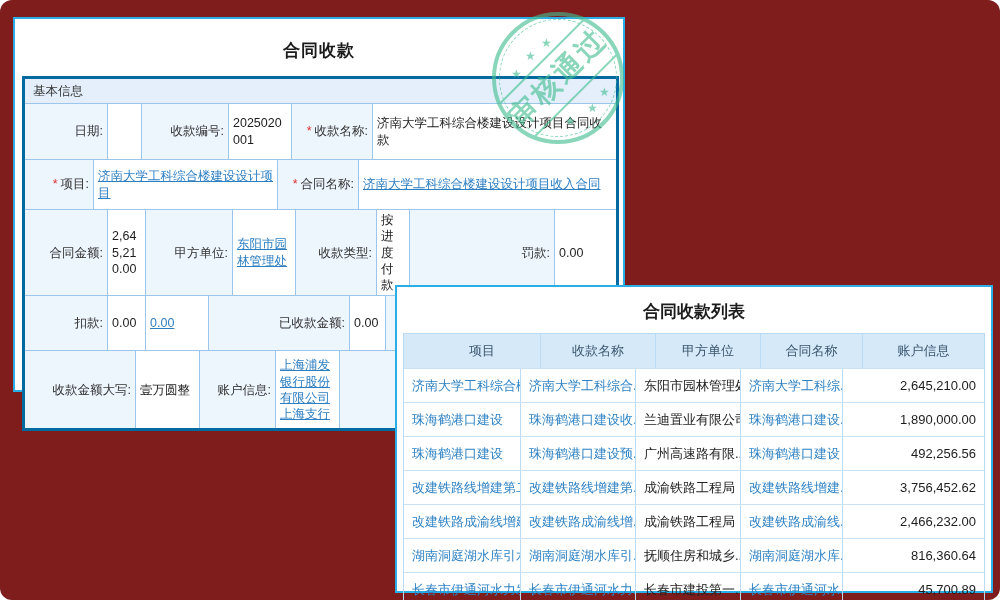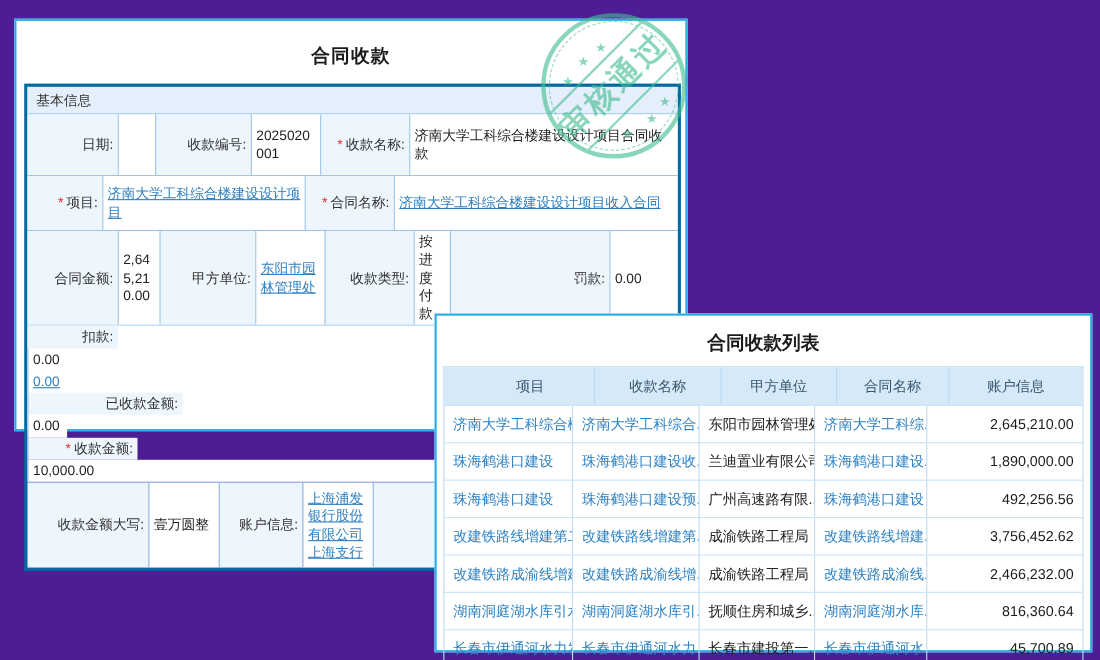--- a/index.html
+++ b/index.html
@@ -1,18 +1,18 @@
 <!DOCTYPE html>
 <html><head>
 <meta charset="utf-8">
 <style>
   * { margin:0; padding:0; box-sizing:border-box; }
   html,body { width:1000px; height:600px; background:#fff;
     font-family:"Liberation Sans", sans-serif; color:#222; }
-  #stage { position:relative; width:1000px; height:600px; background:#4c1d95; overflow:hidden; }
+  #stage { position:relative; width:1000px; height:600px; background:#7f1d1d; overflow:hidden;border-radius:12px; }
 
   
   .panel { position:absolute; background:#fff; border:2px solid #2aaee8; }
   #form-panel { left:13px; top:17px; width:612px; height:375px; padding:7px; z-index:1; }
   .panel-title { text-align:center; font-size:17px; font-weight:bold; color:#1b1b1b;
     padding:13px 0 14px 0; letter-spacing:1px; }
   #form-table { border:3px solid #0369a1; width:597px; }
   #section-bar { background:#e4effb; border-bottom:1px solid #9cc5ec; height:25px;
     line-height:24px; padding-left:8px; font-size:12.5px; color:#333; }
   .frow { display:flex; border-top:1px solid #9cc5ec; }
@@ -104,21 +104,21 @@
             </div>
             <div class="fcell lab" style="width: 81px; flex-shrink: 0;">
               <span>收款类型:</span>
             </div>
             <div class="fcell val" style="width: 33px; flex-shrink: 0;">按进度付款</div>
             <div class="fcell lab" style="width: 145px; flex-shrink: 0;">
               <span>罚款:</span>
             </div>
             <div class="fcell val" style="flex: 1 0 0%;">0.00</div>
           </div>
-          <div class="frow" style="min-height: 55px; flex-direction: column;">
+          <div class="frow" style="min-height: 55px;">
             <div class="fcell lab" style="width: 82px; flex-shrink: 0;">
               <span>扣款:</span>
             </div>
             <div class="fcell val" style="width: 38px; flex-shrink: 0;">0.00</div>
             <div class="fcell val" style="width: 63px; flex-shrink: 0;">
               <span class="flink">0.00</span>
             </div>
             <div class="fcell lab" style="width: 141px; flex-shrink: 0;">
               <span>已收款金额:</span>
             </div>

